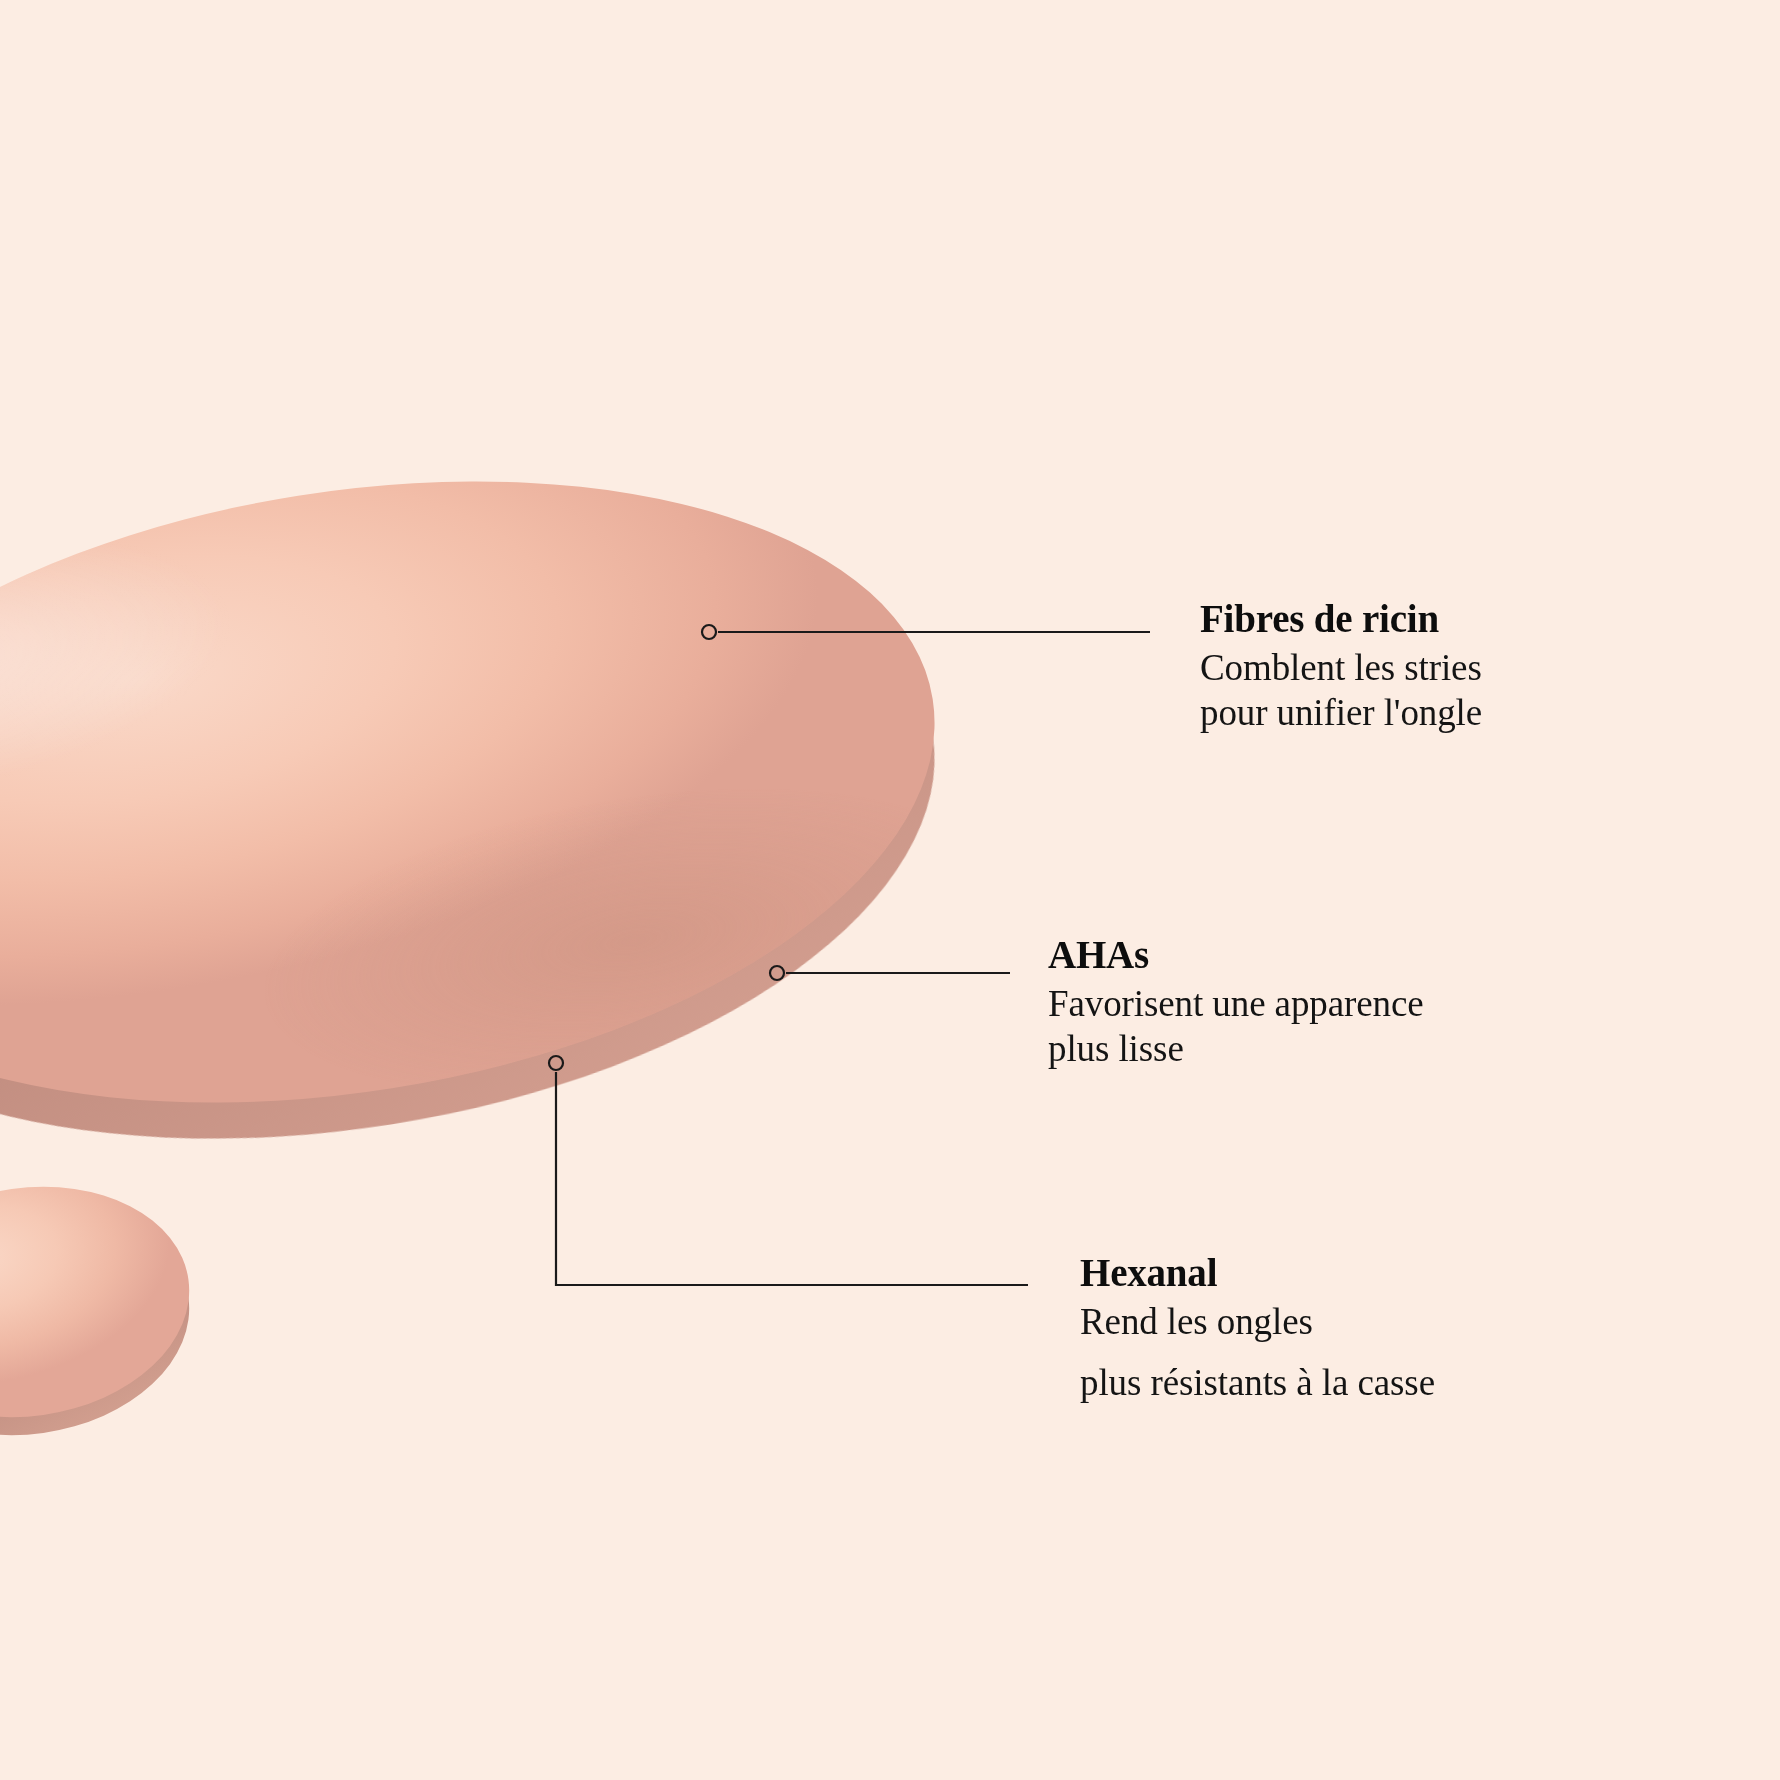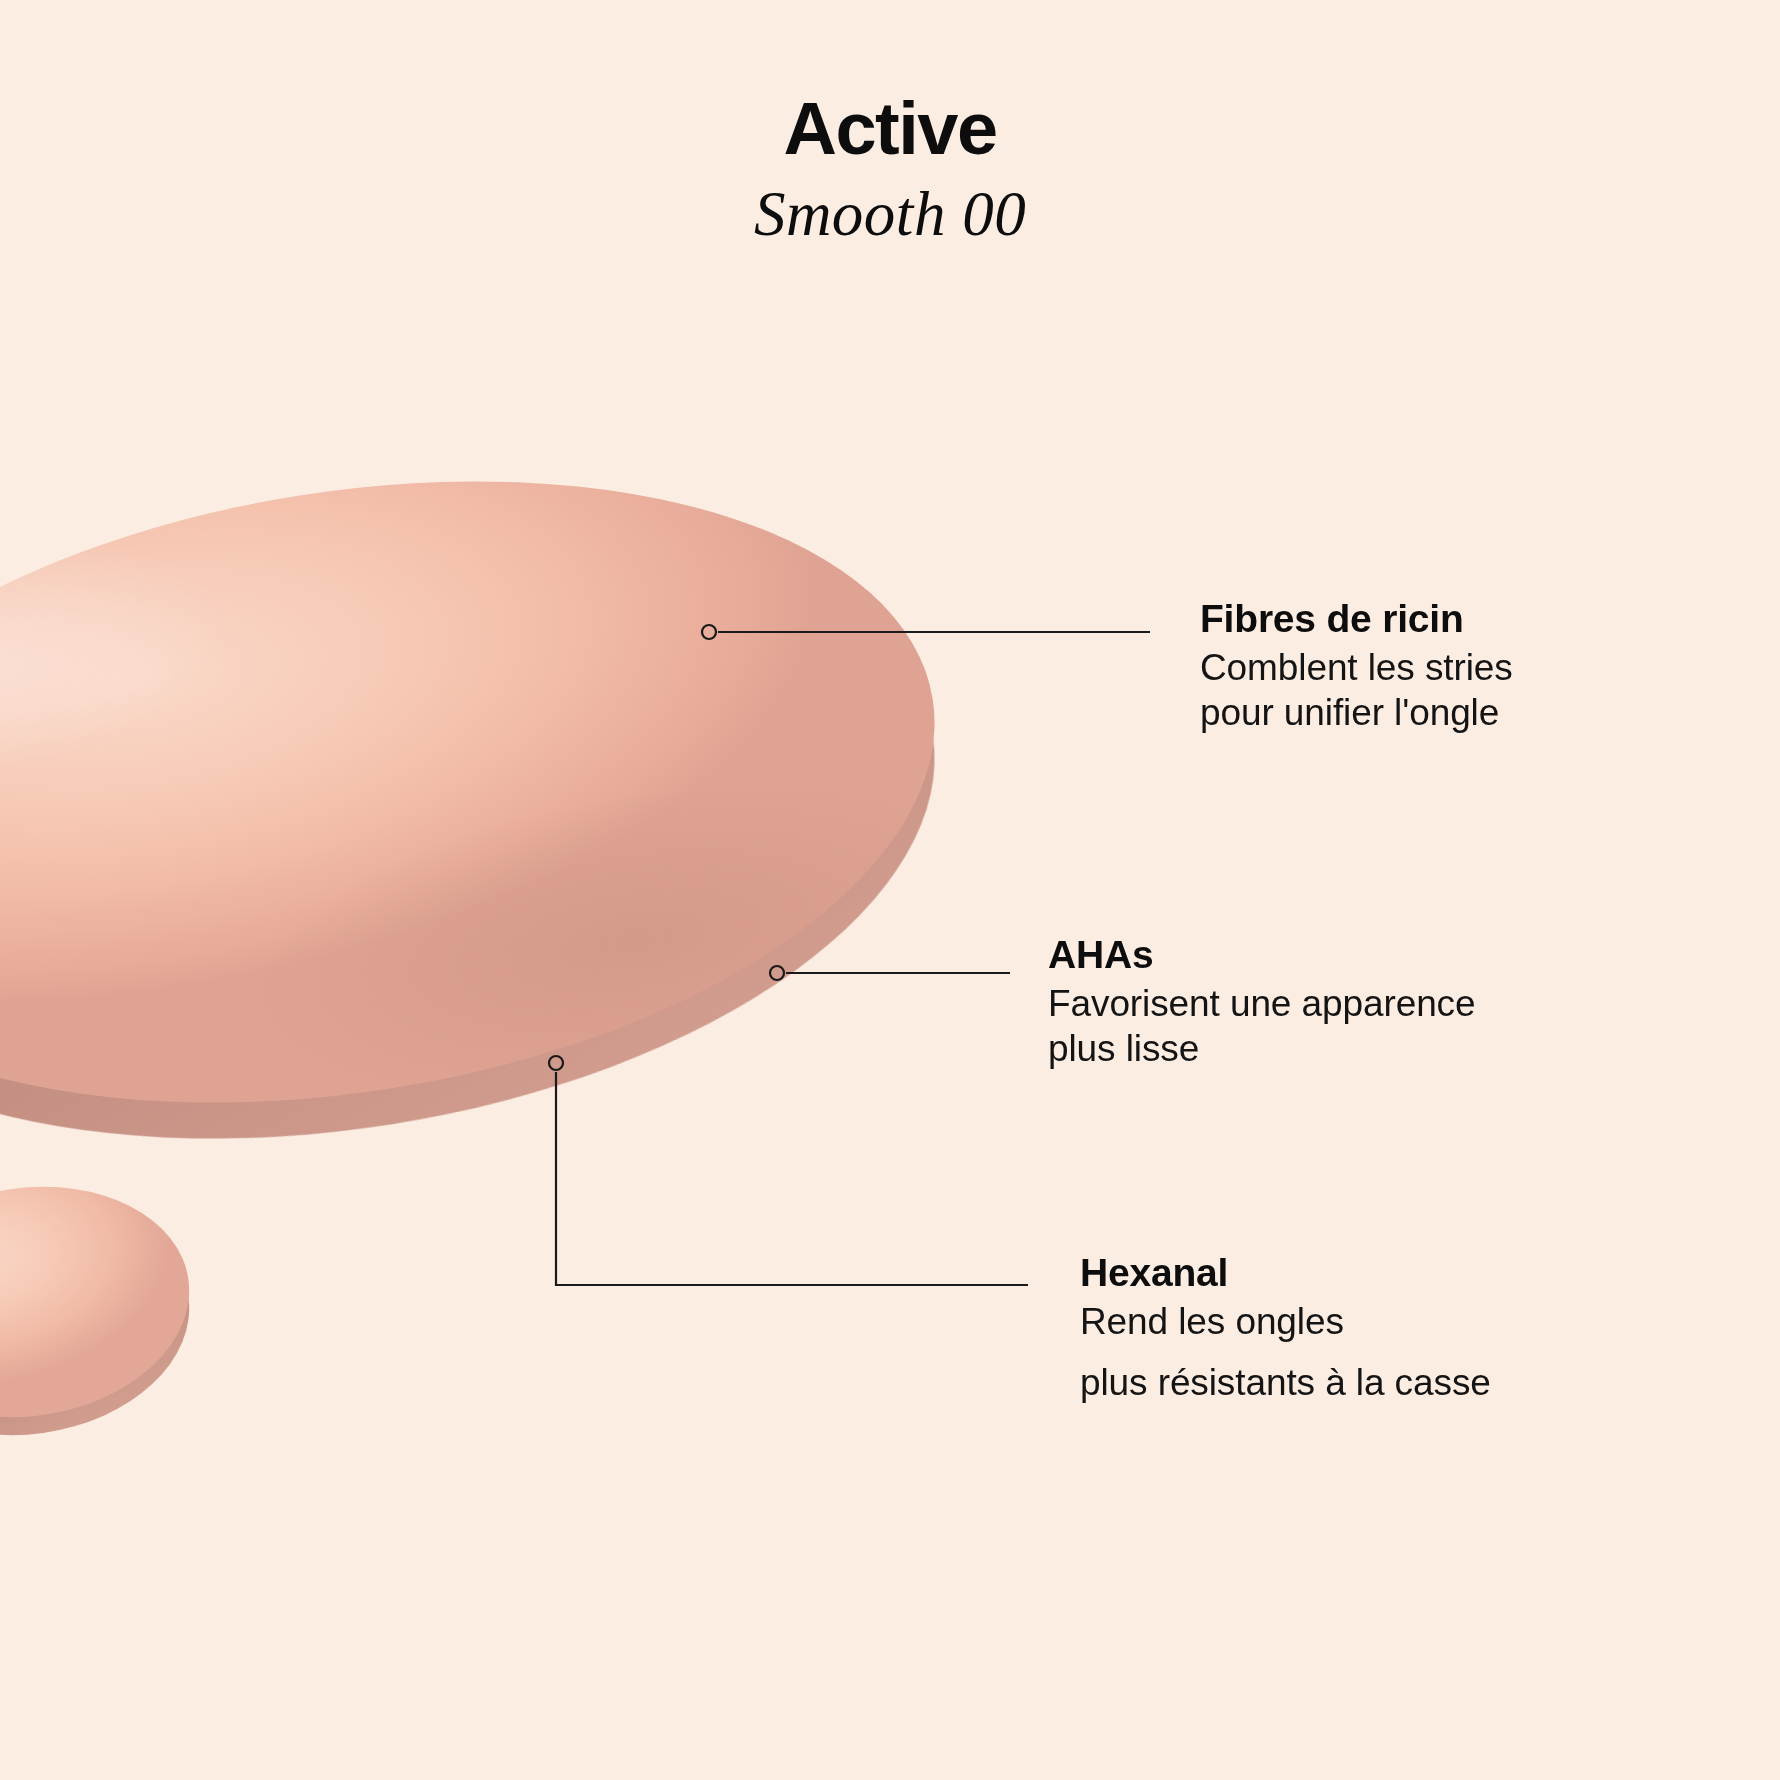--- a/index.html
+++ b/index.html
@@ -136,20 +136,21 @@
     z-index: 3;
   }
   .leaders line, .leaders polyline, .leaders circle {
     vector-effect: non-scaling-stroke;
   }
 
   
   .callout {
     position: absolute;
     z-index: 5;
+    font-family: Liberation Serif, serif;
   }
   .callout-title {
     font-size: 39px;
     font-weight: bold;
     letter-spacing: -0.2px;
     line-height: 1.18;
     color: #0d0d0d;
     white-space: nowrap;
   }
   .callout-body {
@@ -189,24 +190,20 @@
     line-height: 1.18;
     color: #111111;
     margin-top: 6px;
   }
 </style>
 </head>
 <body>
 
 <div id="stage">
 
-  <div class="header">
-    <div class="title-main">Active</div>
-    <div class="title-sub">Smooth 00</div>
-  </div>
 
   <div class="art-layer">
     <div class="blob-main">
       <div class="rim"></div>
       <div class="body"></div>
 
     </div>
     <div class="blob-small">
       <div class="rim"></div>
       <div class="body"></div>

